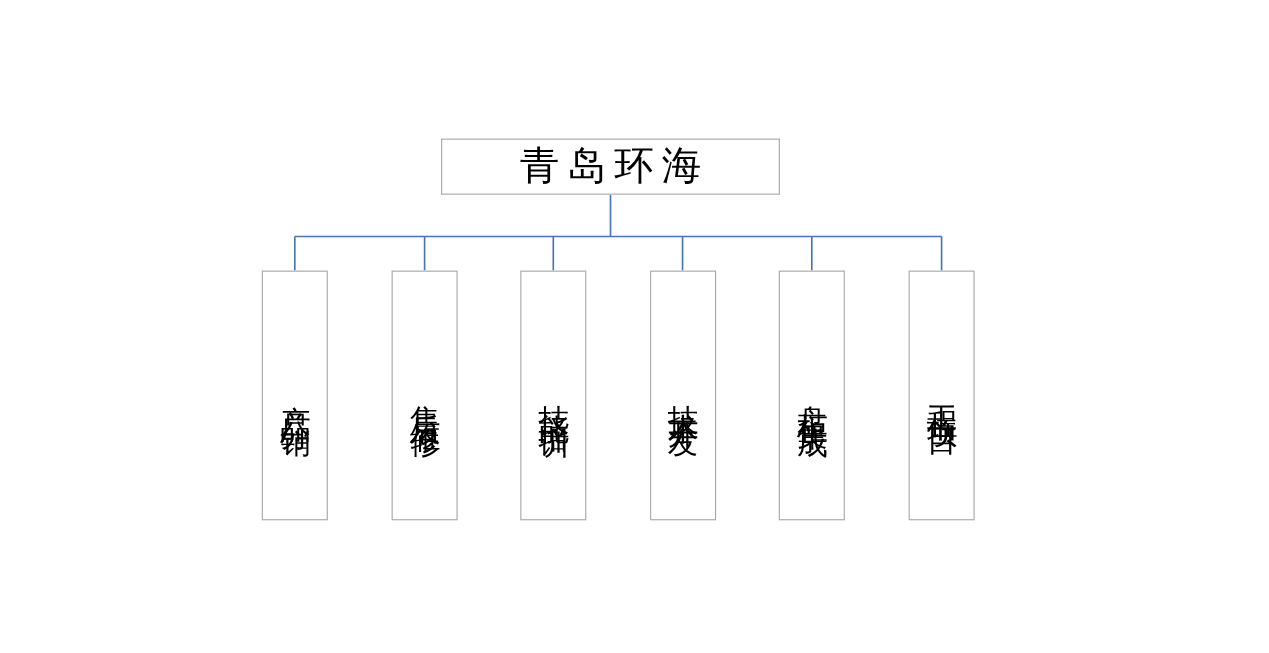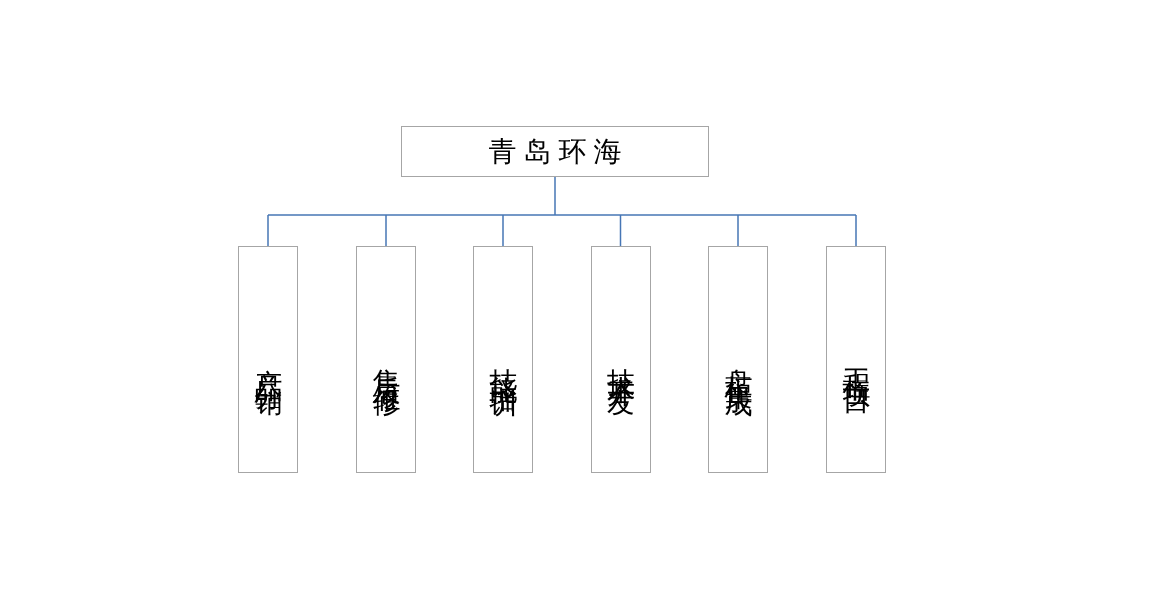--- a/index.html
+++ b/index.html
@@ -35,21 +35,21 @@
     width: 308px;
     height: 51px;
     box-sizing: border-box;
     border: 1.5px solid #a6a6a6;
     background: #ffffff;
     display: flex;
     align-items: center;
     justify-content: center;
   }
   .root-label {
-    font-size: 28px;
+    font-size: 36px;
     letter-spacing: 7px;
     text-indent: 7px; 
     white-space: nowrap;
     line-height: 1;
   }
   .child-box {
     position: absolute;
     top: 246px;
     width: 60px;
     height: 227px;

